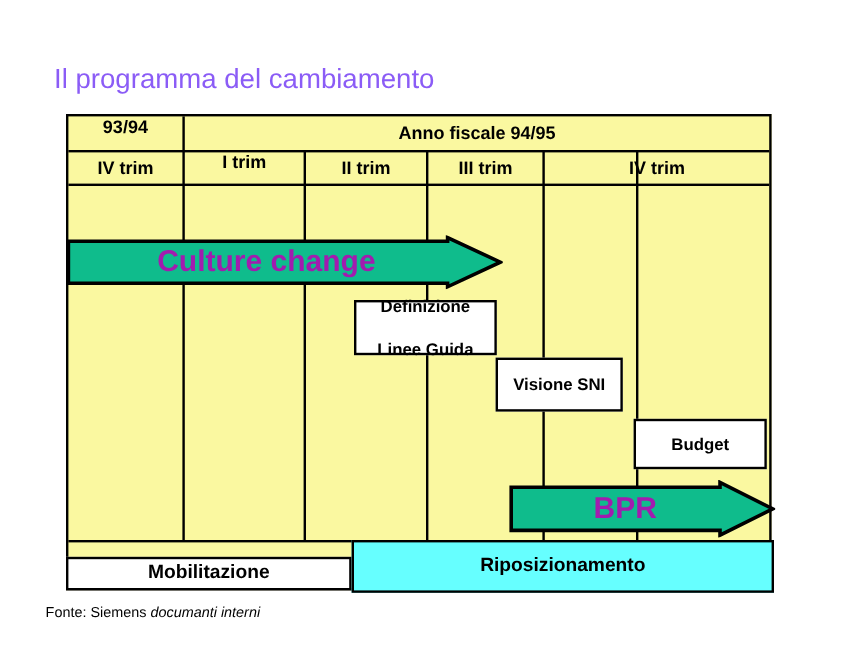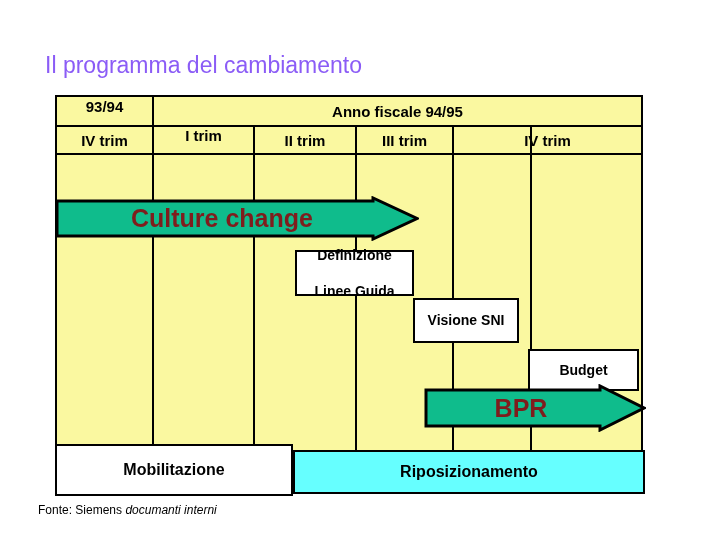--- a/index.html
+++ b/index.html
@@ -80,21 +80,21 @@
   .arrow svg {
     position: absolute;
     left: 0;
     top: 0;
     width: 100%;
     height: 100%;
   }
   .arrow-label {
     position: relative;
     z-index: 2;
-    color: #7f1d1d;
+    color: #a21caf;
     font-weight: bold;
     white-space: nowrap;
     line-height: 1;
   }
   #arrow-culture .arrow-label { font-size: 25px; margin-right: 30px; }
   #arrow-bpr .arrow-label { font-size: 25px; margin-right: 28px; }
 
   
   .milestone {
     position: absolute;
@@ -171,21 +171,21 @@
   <div class="hdr-cell" style="left:300px; top:30px; width:95px; height:26px;">
     <span>III trim</span>
   </div>
   <div class="hdr-cell" style="left:198px; top:30px; width:100px; height:26px;">
     <span>II trim</span>
   </div>
   <div class="hdr-cell" style="left:397px; top:30px; width:187px; height:26px;">
     <span>IV trim</span>
   </div>
 
-  <div class="phase" style="left:-2px; top:347px; width:238px; height:52px; background:#FFFFFF;">
+  <div class="phase" style="left:-2px; top:367px; width:238px; height:28px; background:#FFFFFF;">
     <span>Mobilitazione</span>
   </div>
   <div class="phase" style="left:236px; top:353px; width:352px; height:44px; background:#66FFFF;">
     <span>Riposizionamento</span>
   </div>
 </div>
 
 <div class="arrow" id="arrow-culture" style="left:55px; top:196px; width:364px; height:45px;">
   <svg viewBox="0 0 364 45" preserveAspectRatio="none">
     <polygon points="2,5 318,5 318,2 362,22.5 318,43 318,40 2,40" fill="#0FBC8C" stroke="#000000" stroke-width="3" stroke-linejoin="miter"></polygon>
@@ -199,21 +199,21 @@
 </div>
 
 <div class="milestone" id="milestone-visione" style="left:413px; top:298px; width:106px; height:45px;">
   <span>Visione SNI</span>
 </div>
 
 <div class="milestone" id="milestone-budget" style="left:528px; top:349px; width:111px; height:42px;">
   <span>Budget</span>
 </div>
 
-<div class="arrow" id="arrow-bpr" style="left:424px; top:384px; width:222px; height:48px;">
+<div class="arrow" id="arrow-bpr" style="left:424px; top:400px; width:222px; height:48px;">
   <svg viewBox="0 0 222 48" preserveAspectRatio="none">
     <polygon points="2,6 176,6 176,2 220,24 176,46 176,42 2,42" fill="#0FBC8C" stroke="#000000" stroke-width="3" stroke-linejoin="miter"></polygon>
   </svg>
   <span class="arrow-label">BPR</span>
 </div>
 
 <div id="source-note">
   <span>Fonte: Siemens </span><span class="it">documanti interni</span>
 </div>
 

